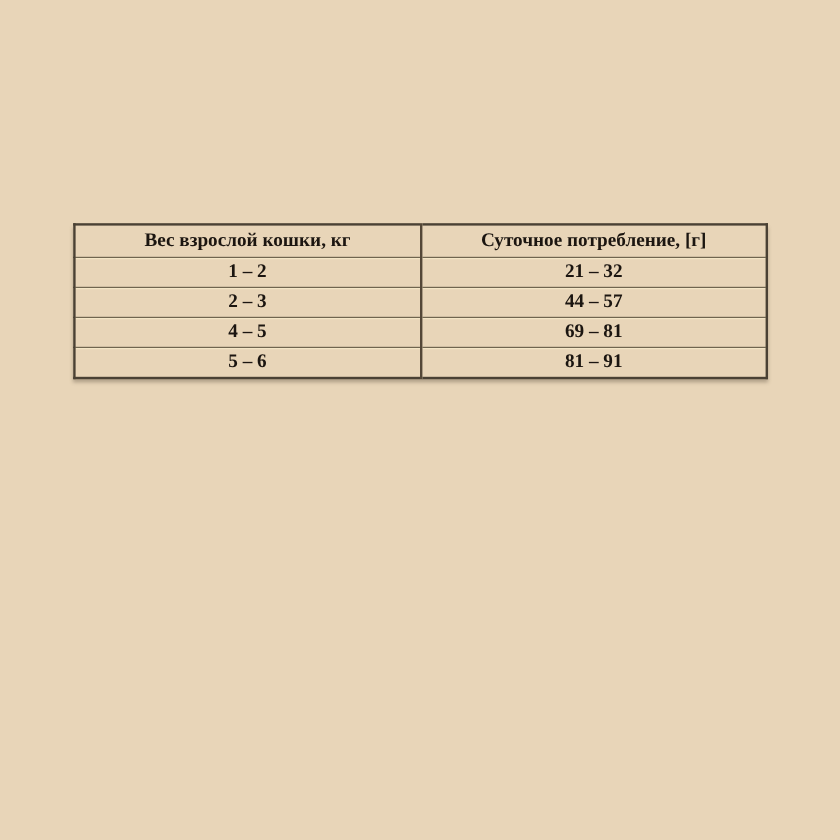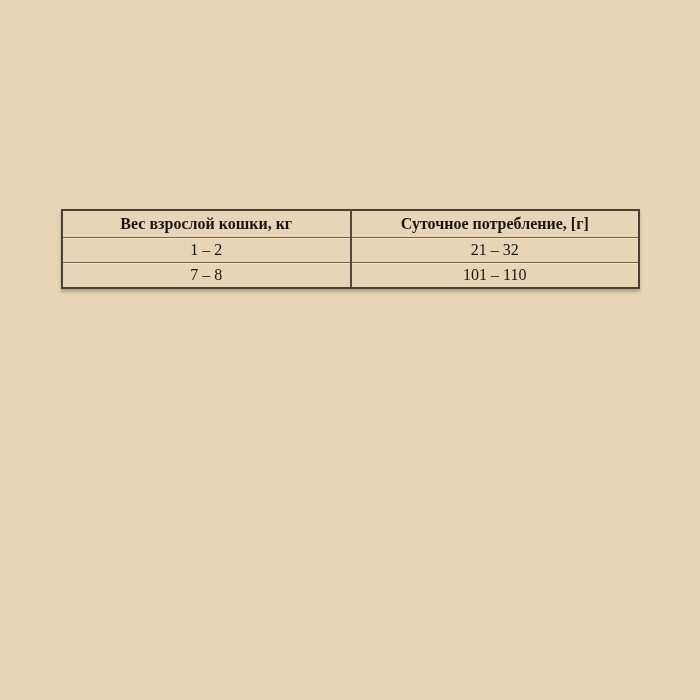--- a/index.html
+++ b/index.html
@@ -16,41 +16,41 @@
   }
   .feed-table {
     position: absolute;
     left: 61px;
     top: 186px;
     width: 579px;
     border-collapse: collapse;
     table-layout: fixed;
     border: 2px solid #4a4134;
     box-shadow: 0 3px 3px rgba(110, 98, 80, 0.45);
-    margin-top: 23px;
   }
   .feed-table th,
   .feed-table td {
     padding: 0;
     text-align: center;
     vertical-align: middle;
     color: #1b1510;
     font-size: 16px;
     line-height: 1;
     border-top: 1px solid #70654f;
     box-shadow: inset 0 1px 0 #f4e6c6; 
   }
   .feed-table th {
     font-weight: bold;
     height: 26px;
     border-top: none;
     box-shadow: none;
   }
   .feed-table td {
     height: 24px;
+    font-weight: bold;
   }
   .feed-table th:first-child,
   .feed-table td:first-child {
     border-right: 2px solid #544737;
   }
 </style>
 </head>
 <body>
 
 <table class="feed-table">
@@ -59,17 +59,25 @@
       <th>Вес взрослой кошки, кг</th>
       <th>Суточное потребление, [г]</th>
     </tr>
   </thead>
   <tbody>
     <tr>
       <td>1 – 2</td>
       <td>21 – 32</td>
     </tr>
     <tr>
-      <td>7 – 8</td>
-      <td>101 – 110</td>
+      <td>2 – 3</td>
+      <td>44 – 57</td>
+    </tr>
+    <tr>
+      <td>4 – 5</td>
+      <td>69 – 81</td>
+    </tr>
+    <tr>
+      <td>5 – 6</td>
+      <td>81 – 91</td>
     </tr>
   </tbody>
 </table>
 
 </body></html>

